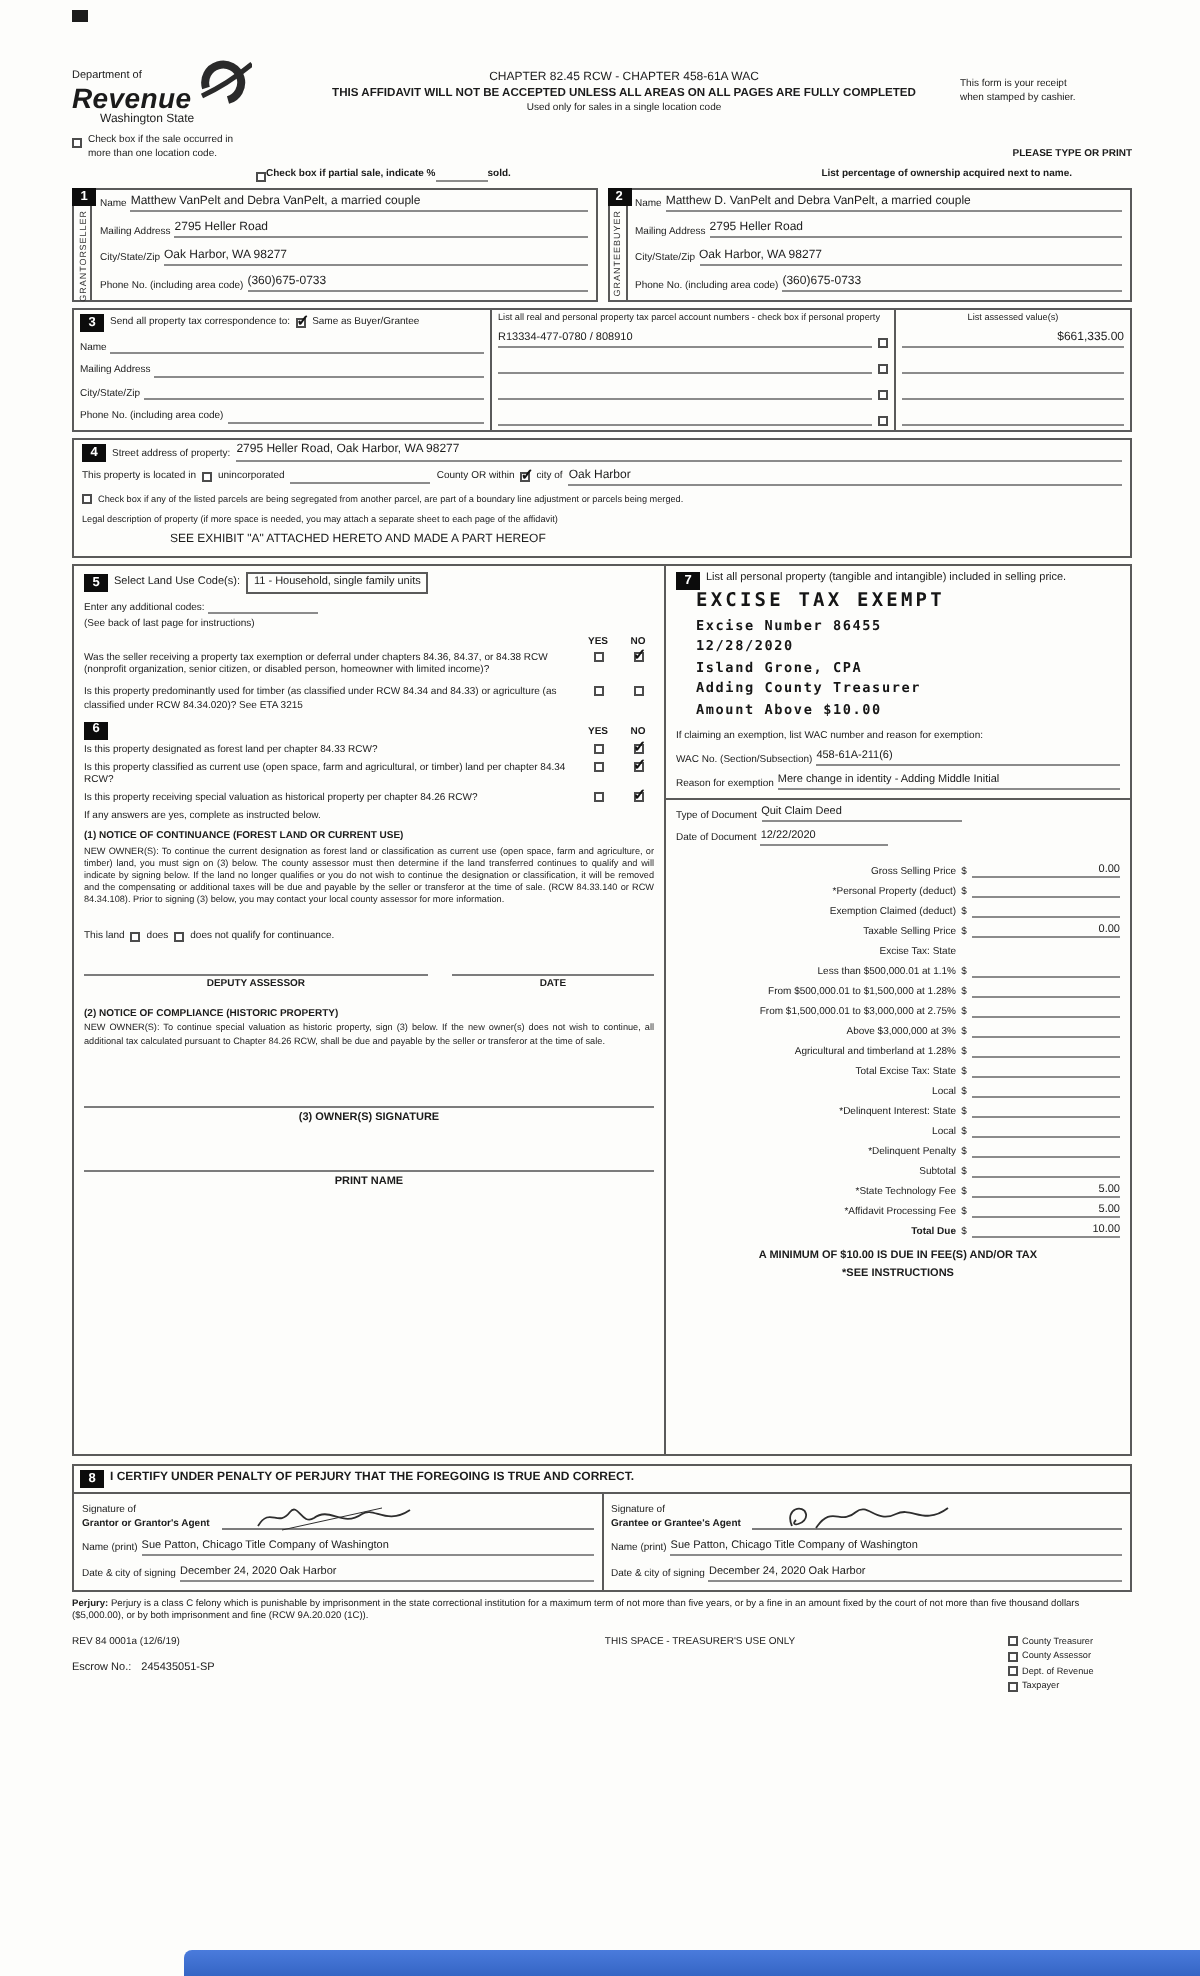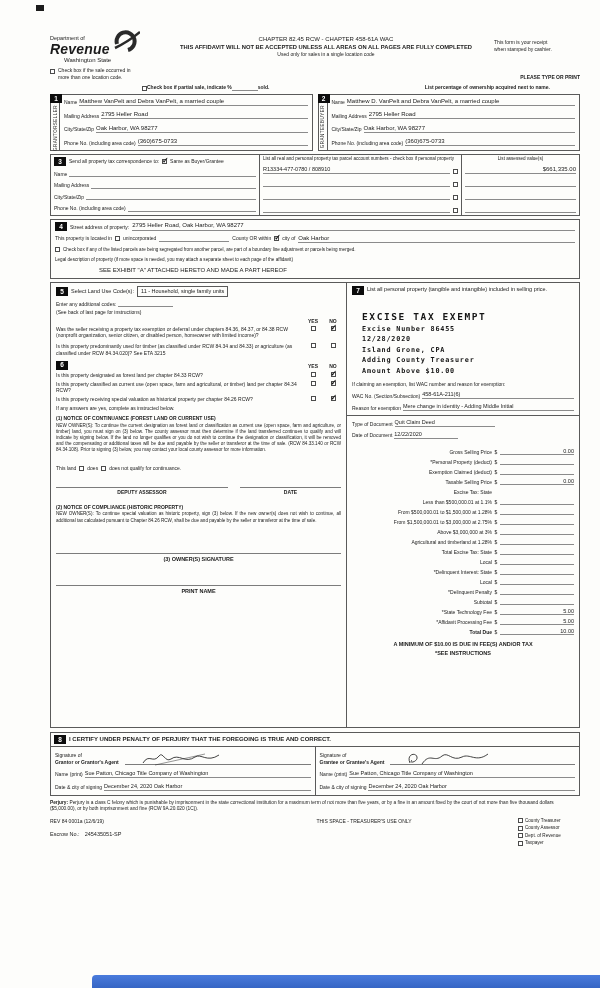--- a/index.html
+++ b/index.html
@@ -1,19 +1,19 @@
 <!DOCTYPE html>
 <html><head>
 <meta charset="utf-8">
 <style>
 *{margin:0;padding:0;box-sizing:border-box;}
 body{margin:0;background:#ffffff;}
 .page{position:relative;width:600px;height:988px;background:#fdfdfb;font-family:"Liberation Sans",sans-serif;color:#1b1b1b;overflow:hidden;}
 .scan-mark{position:absolute;left:36px;top:5px;width:8px;height:6px;background:#1c1c1c;}
-.form{position:absolute;left:50px;top:30px;width:530px;}
+.form{position:absolute;left:36px;top:30px;width:530px;}
 .b{font-weight:700;}
 .f45{font-size:4.6px;line-height:1.32;}
 .f5{font-size:5px;line-height:1.3;}
 .f55{font-size:5.5px;line-height:1.25;}
 .f6{font-size:6px;line-height:1.2;}
 .box{border:1px solid #5a5a5a;}
 .r{display:flex;align-items:flex-end;gap:2px;}
 .rc{display:flex;align-items:center;gap:2px;}
 .fill{flex:1;min-width:0;}
 .ul{border-bottom:1px solid #8b8b8b;}
@@ -58,21 +58,21 @@
 .qrow{display:flex;gap:4px;margin-top:2px;}
 .qtext{flex:1;font-size:5px;line-height:1.32;}
 .yncell{width:16px;display:flex;justify-content:center;align-items:flex-start;font-size:5px;}
 .just{text-align:justify;margin-top:1px;}
 .dep-row{display:flex;gap:12px;margin-top:9px;}
 .dep-line{border-bottom:1px solid #7c7c7c;height:8px;}
 .dep-lab{text-align:center;margin-top:1px;}
 .center-sig .line{border-bottom:1px solid #7c7c7c;height:10px;}
 .center-sig .lab{text-align:center;font-size:5.5px;font-weight:700;margin-top:2px;}
 
-.stamp{margin:16px 0 6px 10px;font-family:"DejaVu Sans Mono",monospace;color:#161616;}
+.stamp{margin:0 0 6px 10px;font-family:"DejaVu Sans Mono",monospace;color:#161616;}
 .stamp-title{font-size:9.5px;font-weight:700;letter-spacing:1.6px;}
 .stamp-line{font-size:6.8px;letter-spacing:.8px;margin-top:2.6px;font-weight:600;}
 .divider{border-top:1px solid #5a5a5a;margin:4px -5px 3px;}
 
 .mrow{display:flex;align-items:flex-end;gap:2px;height:10px;font-size:5px;}
 .mlabel{flex:1;text-align:right;}
 .mdollar{width:4px;text-align:center;}
 .mline{width:74px;border-bottom:1px solid #8b8b8b;text-align:right;font-size:5.5px;}
 .mline.noline{border-bottom:none;}
 

